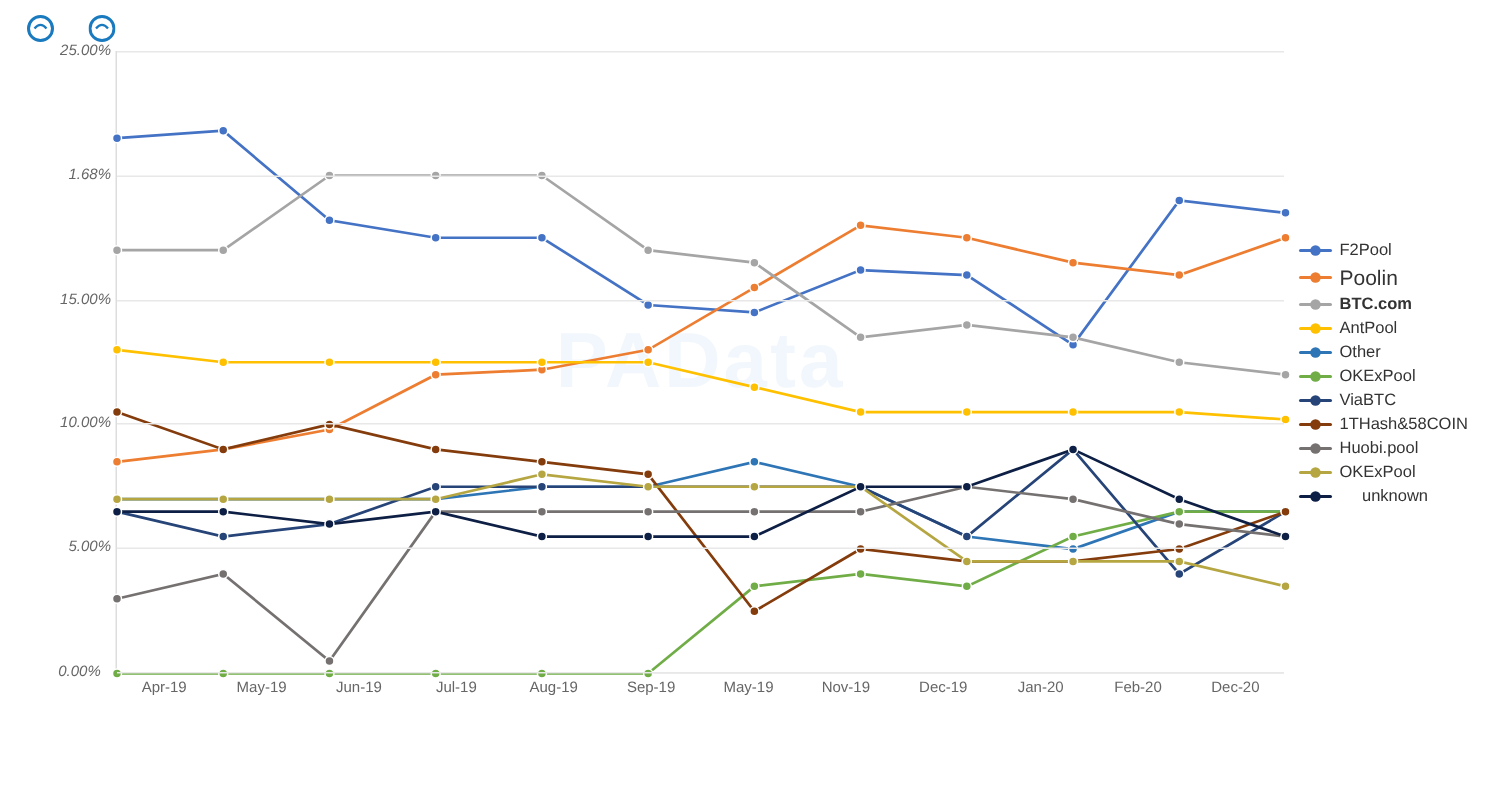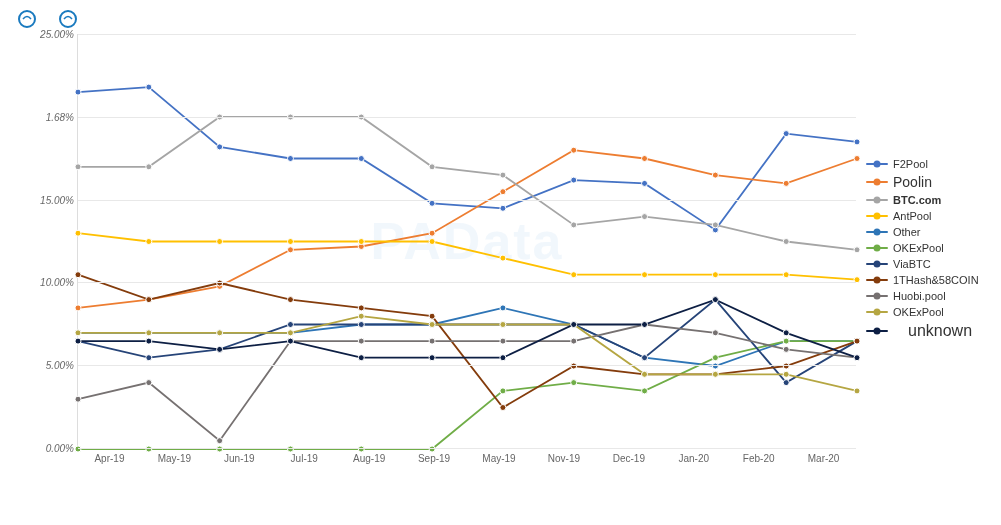--- a/index.html
+++ b/index.html
@@ -332,35 +332,35 @@
           <div class="y-label" style="top: 0%;">25.00%</div>
           <div class="grid-line" style="top: 20%;"></div>
           <div class="y-label" style="top: 20%;">1.68%</div>
           <div class="grid-line" style="top: 40%;"></div>
           <div class="y-label" style="top: 40%;">15.00%</div>
           <div class="grid-line" style="top: 60%;"></div>
           <div class="y-label" style="top: 60%;">10.00%</div>
           <div class="grid-line" style="top: 80%;"></div>
           <div class="y-label" style="top: 80%;">5.00%</div>
           <div class="grid-line" style="top: 100%;"></div>
-          <div class="y-label" style="top: 100%;">0.00%</div>
+          <div class="y-label" style="top: 100%; text-align: center;">0.00%</div>
         </div>
       <div class="x-axis" id="xAxis">
           <div class="x-label">Apr-19</div>
           <div class="x-label">May-19</div>
           <div class="x-label">Jun-19</div>
           <div class="x-label">Jul-19</div>
           <div class="x-label">Aug-19</div>
           <div class="x-label">Sep-19</div>
           <div class="x-label">May-19</div>
           <div class="x-label">Nov-19</div>
           <div class="x-label">Dec-19</div>
           <div class="x-label">Jan-20</div>
           <div class="x-label">Feb-20</div>
-          <div class="x-label">Mar-20</div>
+          <div class="x-label">Dec-20</div>
         </div>
     </div>
 
     <div class="legend" id="legend">
         <div class="legend-item">
     <div class="legend-line" style="background:#4472C4;">
       <div class="legend-dot" style="background:#4472C4;"></div>
     </div>
     <span style="font-size:11px;color:#333;">F2Pool</span>
   </div>
@@ -415,17 +415,17 @@
         <div class="legend-item">
     <div class="legend-line" style="background:#B5A642;">
       <div class="legend-dot" style="background:#B5A642;"></div>
     </div>
     <span style="font-size:11px;color:#333;">OKExPool</span>
   </div>
         <div class="legend-item">
     <div class="legend-line" style="background:#0D1F44;">
       <div class="legend-dot" style="background:#0D1F44;"></div>
     </div>
-    <span style="font-size:16px;color:#333;padding-left:15px;">unknown</span>
+    <span style="font-size:11px;color:#333;padding-left:15px;">unknown</span>
   </div>
       </div>
   </div>
 </div>
 
 </body></html>

